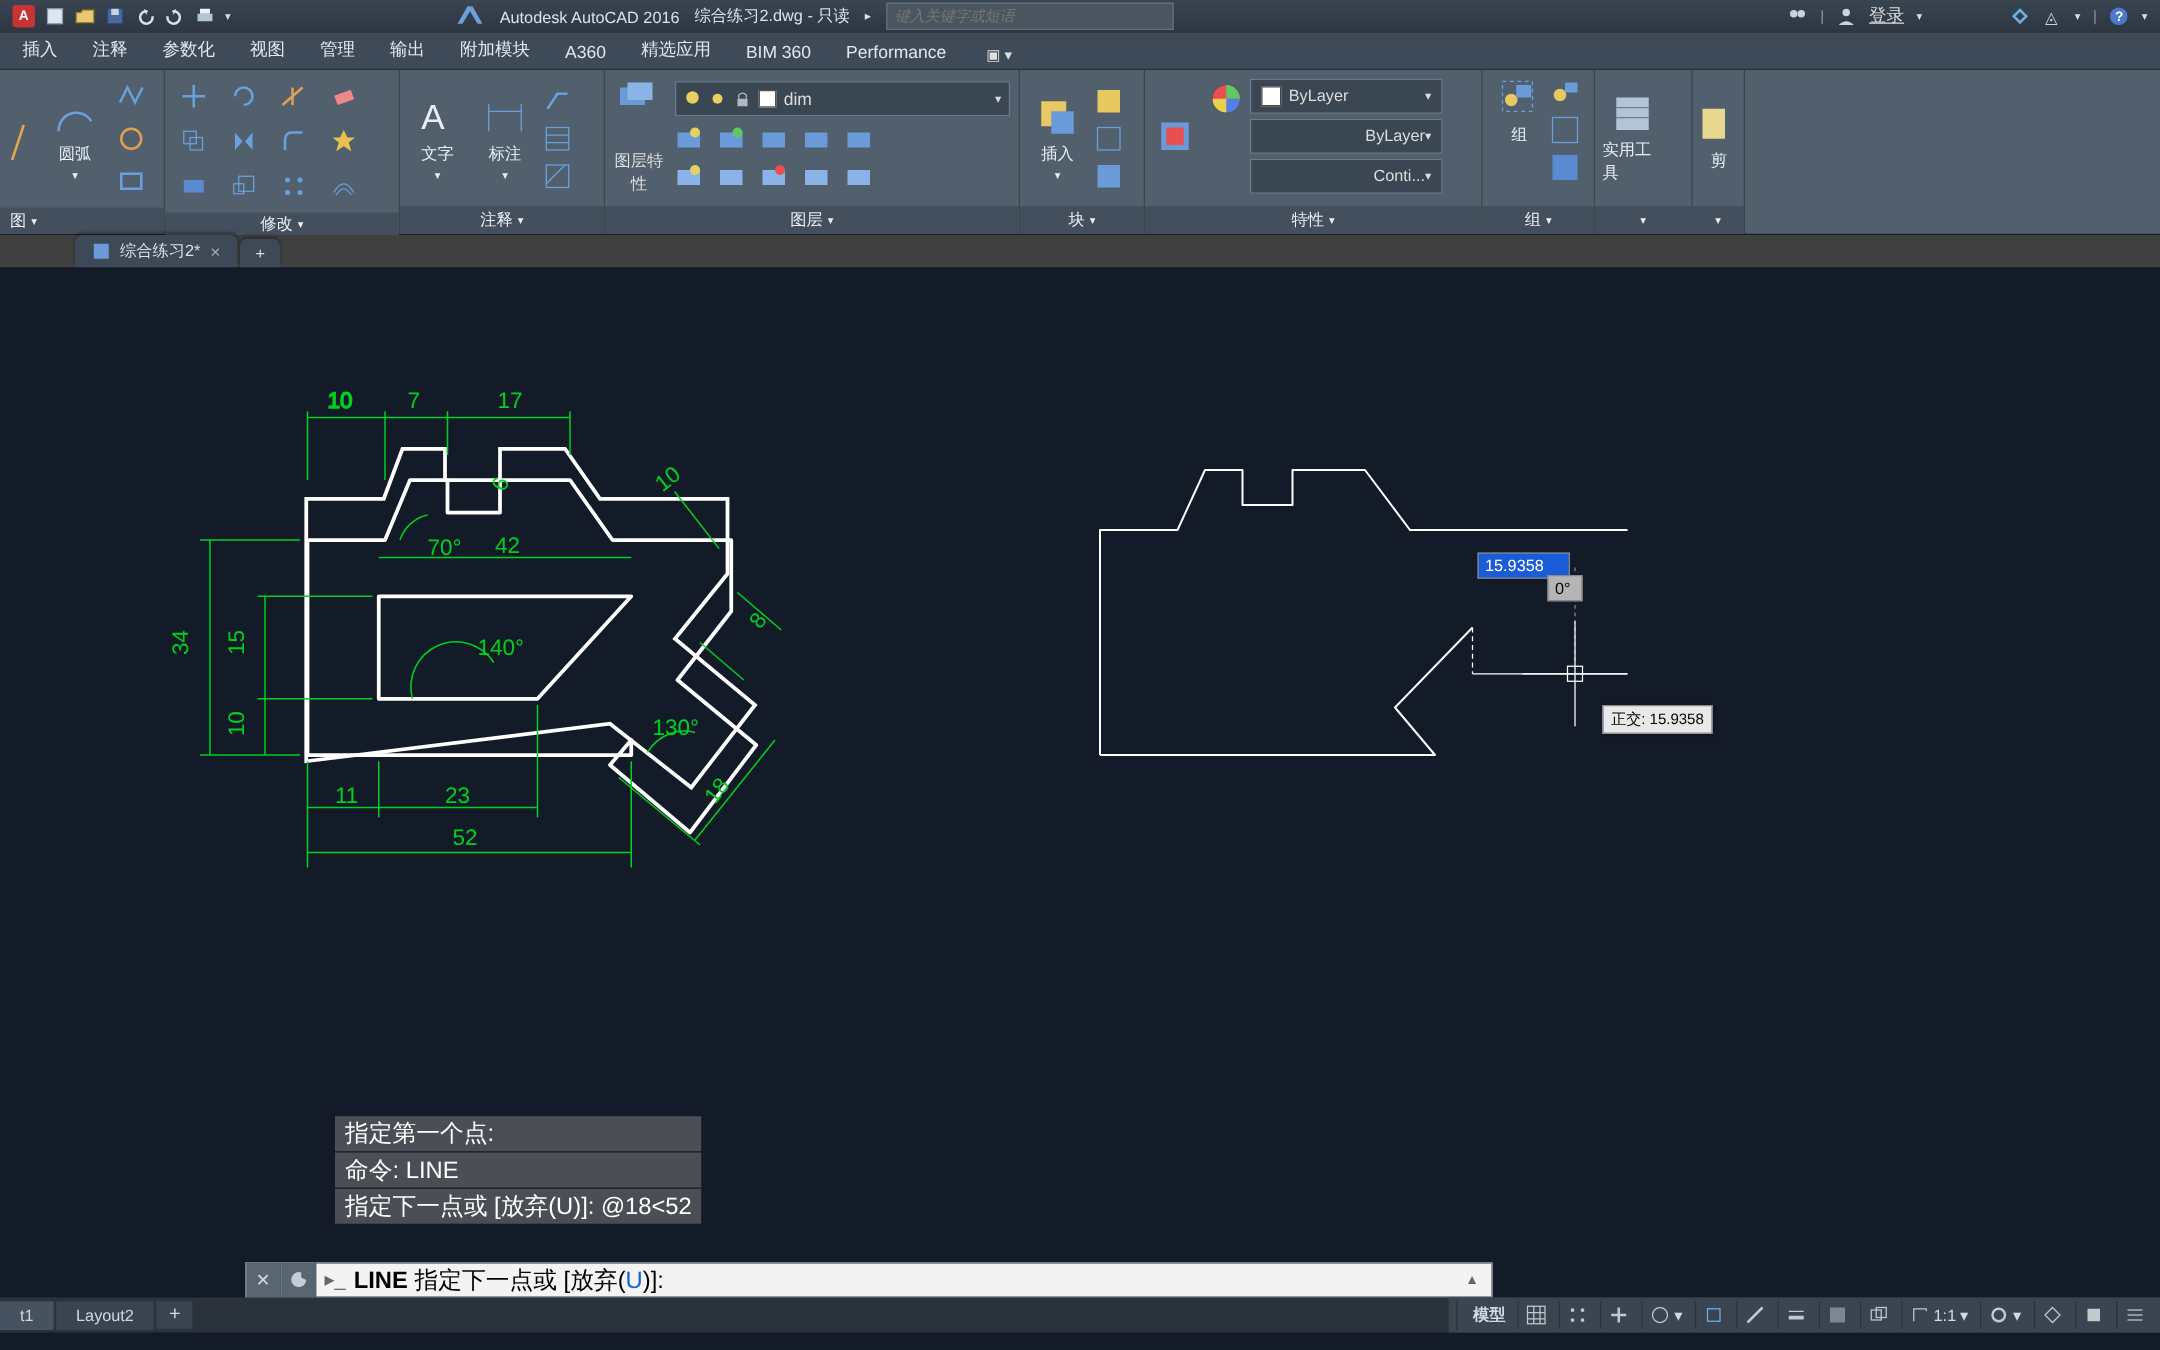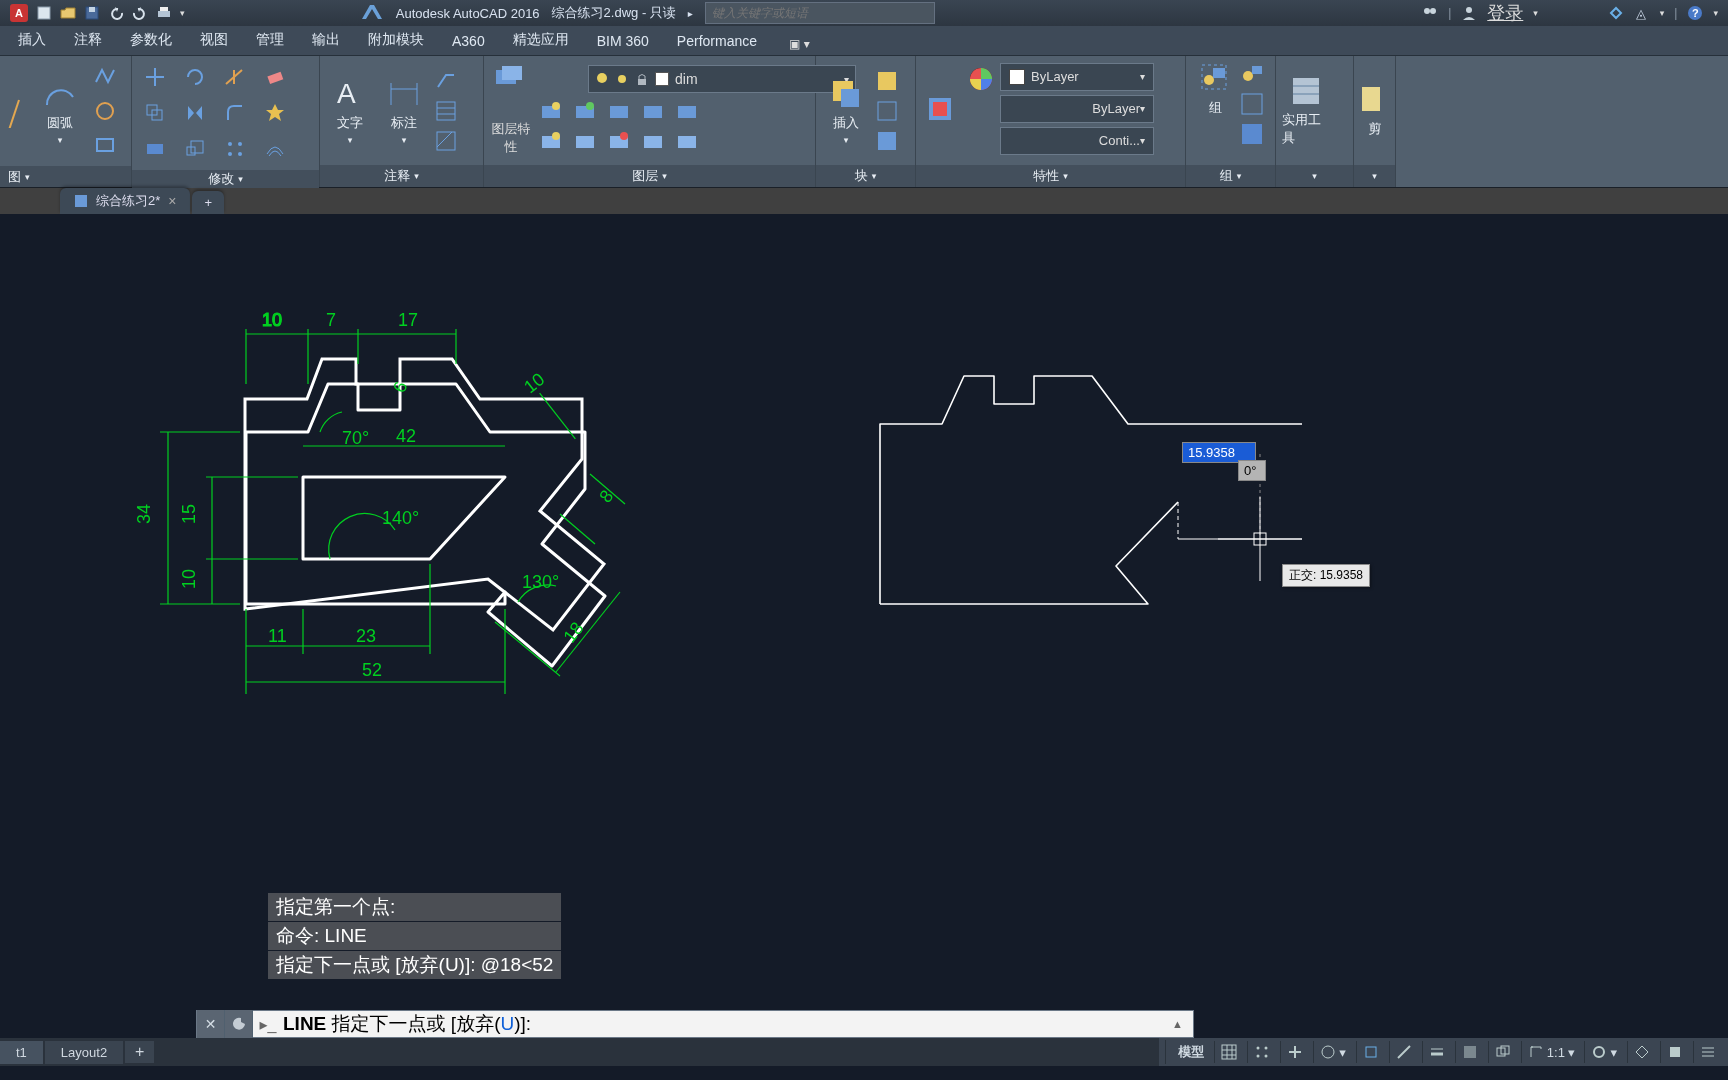--- a/index.html
+++ b/index.html
@@ -24,21 +24,21 @@
 .ribbon { height: 132px; background: #52606e; display: flex; border-bottom: 1px solid #1a2028; }
 .panel { display: flex; flex-direction: column; border-right: 1px solid #3a4550; }
 .panel .content { flex: 1; display: flex; align-items: center; padding: 6px; gap: 6px; }
 .panel .label { height: 22px; background: #434f5c; text-align: center; font-size: 13px; color: #e8eef4; display: flex; align-items: center; justify-content: center; gap: 4px; }
 .panel .label::after { content: "▾"; font-size: 9px; }
 .bigbtn { display: flex; flex-direction: column; align-items: center; font-size: 13px; color: #e8eef4; gap: 3px; width: 48px; }
 .bigbtn svg { width: 34px; height: 34px; }
 .smallgrid { display: grid; grid-template-columns: repeat(3, 30px); grid-template-rows: repeat(3, 30px); gap: 4px; }
 .smallgrid .cell { display: flex; align-items: center; justify-content: center; }
 .smallgrid svg { width: 22px; height: 22px; }
-.layer-dropdown { width: 268px; height: 28px; background: #3a4652; border: 1px solid #6b7a8a; display: flex; align-items: center; padding: 0 6px; gap: 6px; font-size: 14px; margin-left: 48px; }
+.layer-dropdown { width: 268px; height: 28px; background: #3a4652; border: 1px solid #6b7a8a; display: flex; align-items: center; padding: 0 6px; gap: 6px; font-size: 14px; }
 .layer-dropdown .arrow { margin-left: auto; font-size: 10px; }
 .prop-dd { width: 154px; height: 28px; background: #3a4652; border: 1px solid #6b7a8a; display: flex; align-items: center; padding: 0 8px; font-size: 13px; margin-bottom: 4px;}
 .prop-dd .arrow { margin-left: auto; font-size: 10px; }
 .prop-stack { display: flex; flex-direction: column; }
 
 
 .filetabs { height: 26px; background: #404040; display: flex; align-items: flex-end; padding-left: 60px; gap: 2px;}
 .filetab { background: #3d4956; padding: 4px 14px; font-size: 13px; border-top-left-radius: 6px; border-top-right-radius: 6px; color: #dde; display: flex; align-items: center; gap: 8px; box-shadow: 0 -2px 3px rgba(0,0,0,0.3);}
 .filetab .close { font-size: 14px; color: #aaa; }
 .filetab.add { padding: 4px 12px; }
@@ -124,21 +124,21 @@
   <div class="right">
     <svg>
         <circle cx="5" cy="6" r="3" fill="#c8d4dc"></circle>
         <circle cx="11" cy="6" r="3" fill="#c8d4dc"></circle>
       </svg>
     <span style="color:#8a96a4;">|</span>
     <svg>
         <circle cx="8" cy="5" r="3" fill="#c8d4dc"></circle>
         <path d="M2 15 Q8 9 14 15" fill="#c8d4dc"></path>
       </svg>
-    <span style="font-size:18px;text-decoration:underline;">登录</span>
+    <span style="font-size:14px;text-decoration:underline;">登录</span>
     <span style="font-size:9px;">▾</span>
     <span style="width:50px;"></span>
     <svg>
         <path d="M3 8 L8 3 L13 8 L8 13 Z" fill="none" stroke="#6ab0e8" stroke-width="2"></path>
       </svg>
     <svg>
         <text x="2" y="13" fill="#c8d4e4" font-size="13">◬</text>
       </svg>
     <span style="font-size:9px;">▾</span>
     <span style="color:#8a96a4;">|</span>

